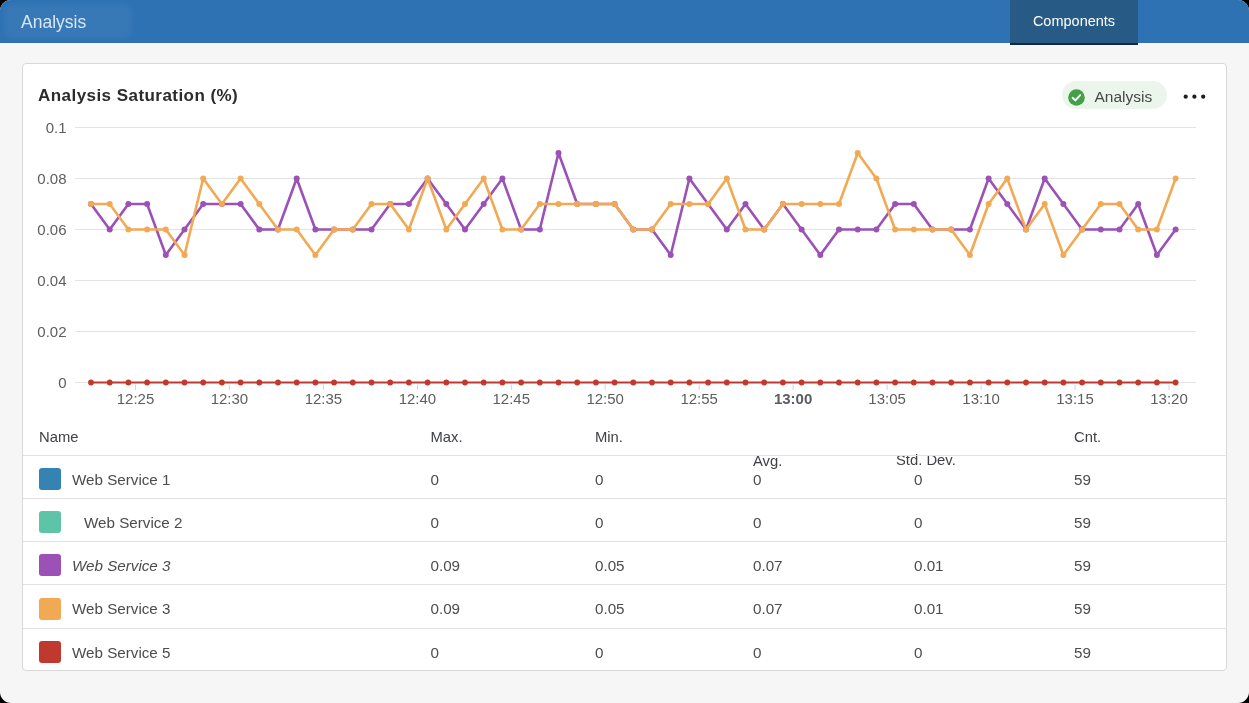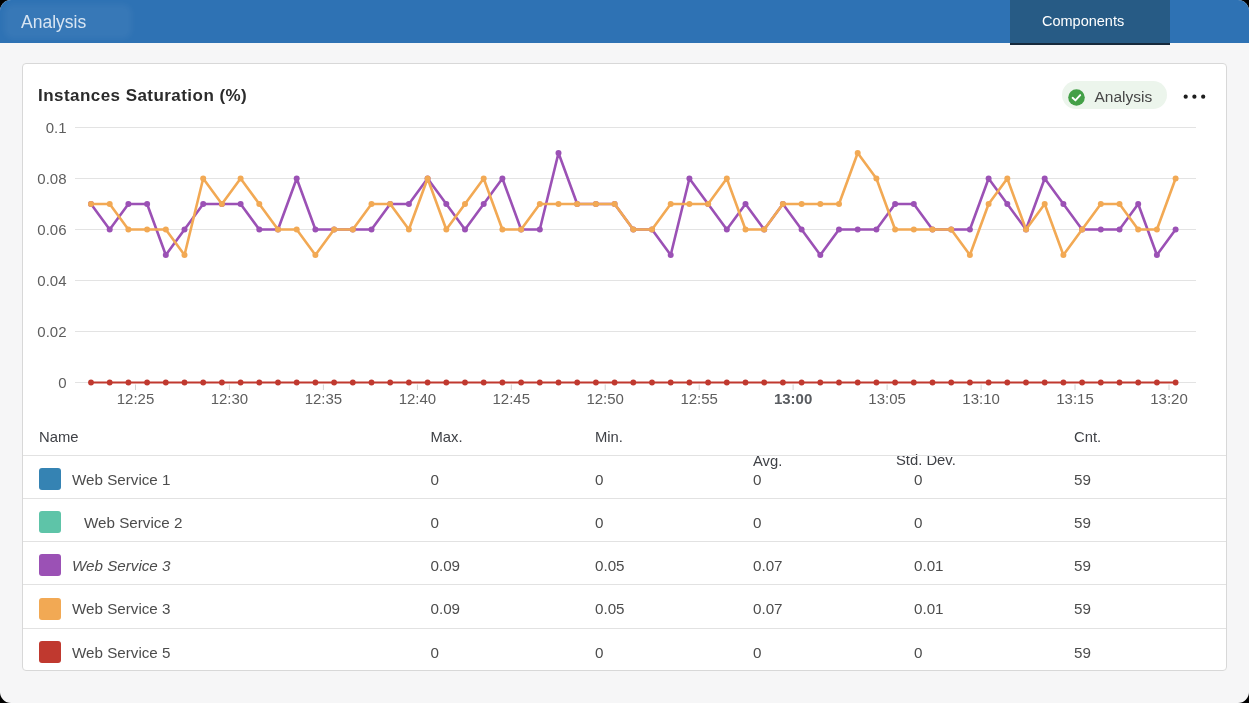--- a/index.html
+++ b/index.html
@@ -1,37 +1,37 @@
 <!DOCTYPE html>
 <html><head><meta charset="utf-8">
 <style>
   html,body{margin:0;padding:0;background:#000;}
   body{width:1249px;height:703px;position:relative;font-family:"Liberation Sans",sans-serif;}
   .page{position:absolute;left:0;top:0;width:1249px;height:703px;border-radius:11px;overflow:hidden;background:#f6f6f7;}
   .topbar{position:absolute;left:0;top:0;width:1249px;height:43px;background:#2e72b4;}
   .an-hl{position:absolute;left:4px;top:4px;width:128px;height:35px;border-radius:9px;background:rgba(255,255,255,0.045);filter:blur(2.5px);}
   .an-txt{position:absolute;left:21px;top:0;height:43px;line-height:44px;font-size:17.5px;color:#d8e5f2;}
-  .tab-c{position:absolute;left:1010px;top:0;width:128px;height:43px;background:#275b85;border-bottom:2px solid #16293c;color:#fff;font-size:14.5px;text-align:left;line-height:43px;padding-left:32px;}
+  .tab-c{position:absolute;left:1010px;top:0;width:128px;height:43px;background:#275b85;border-bottom:2px solid #16293c;color:#fff;font-size:14.5px;text-align:center;line-height:43px;}
   .tab-a{position:absolute;left:1138px;top:0;width:90px;height:43px;color:#fff;font-size:14.5px;text-align:center;line-height:43px;}
   .card{position:absolute;left:22px;top:63px;width:1203px;height:606px;background:#fff;border:1px solid #d8d8d8;border-radius:4px;}
   .title{position:absolute;left:38px;top:86px;font-size:17px;font-weight:bold;color:#2b2b2b;letter-spacing:0.45px;}
   .pill{position:absolute;left:1061.7px;top:81px;width:105.8px;height:28.3px;border-radius:14.5px;background:#ecf5ec;}
   .pill-txt{position:absolute;left:1094.5px;top:88px;font-size:15.5px;color:#474747;}
   .hdr{position:absolute;top:428.5px;font-size:14.8px;color:#3f4146;}
   .tv{position:absolute;font-size:15.2px;color:#4c4c4c;}
 </style></head>
 <body>
 <div class="page">
   <div class="topbar">
     <div class="an-hl"></div>
     <div class="an-txt">Analysis</div>
     <div class="tab-c">Components</div>
   </div>
   <div class="card"></div>
-  <div class="title">Instances Saturation (%)</div>
+  <div class="title">Analysis Saturation (%)</div>
   <div class="pill"></div>
   <svg style="position:absolute;left:1067.8px;top:88.8px;" width="17" height="17" viewBox="0 0 17 17">
     <circle cx="8.5" cy="8.5" r="8.3" fill="#43a047"></circle>
     <path d="M4.6 8.8 L7.4 11.4 L12.2 6.1" fill="none" stroke="#fff" stroke-width="1.9" stroke-linecap="round" stroke-linejoin="round"></path>
   </svg>
   <div class="pill-txt">Analysis</div>
   <svg style="position:absolute;left:1180px;top:92px;" width="28" height="10" viewBox="0 0 28 10">
     <circle cx="5.7" cy="4.7" r="2.1" fill="#1e1e1e"></circle>
       <circle cx="14.4" cy="4.7" r="2.1" fill="#1e1e1e"></circle>
       <circle cx="23.2" cy="4.7" r="2.1" fill="#1e1e1e"></circle>

